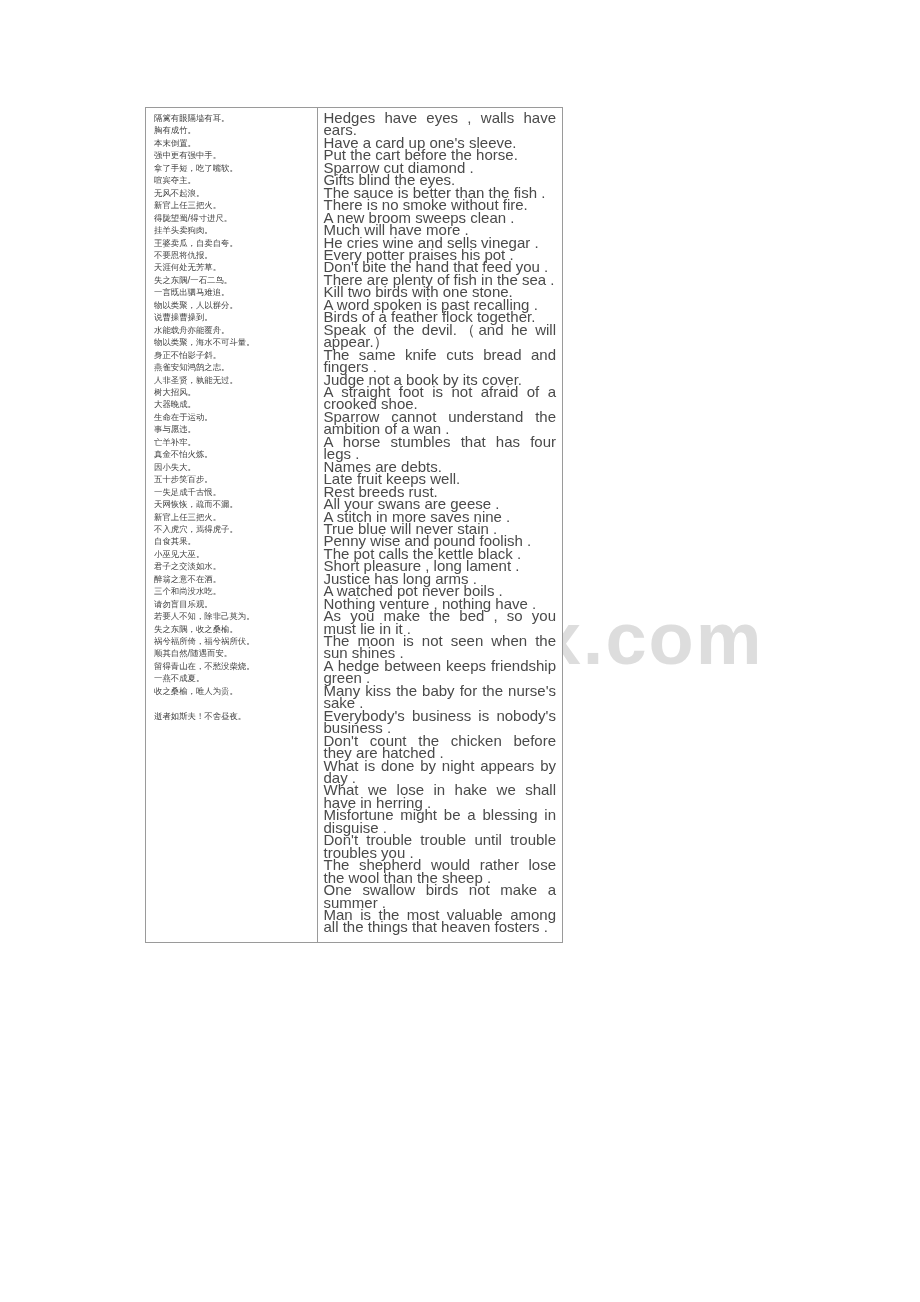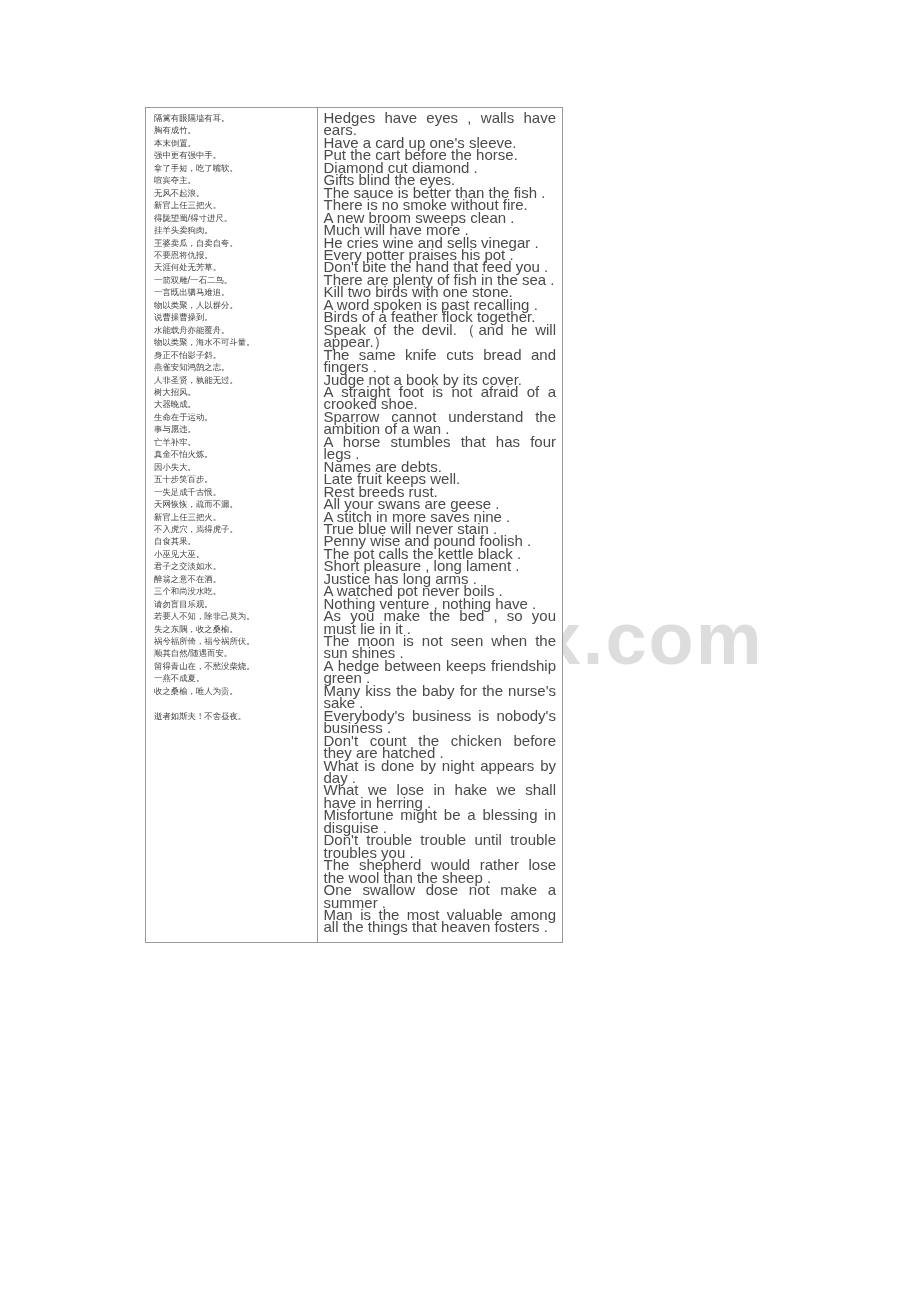--- a/index.html
+++ b/index.html
@@ -110,21 +110,21 @@
               <p class="line">强中更有强中手。</p>
               <p class="line">拿了手短，吃了嘴软。</p>
               <p class="line">喧宾夺主。</p>
               <p class="line">无风不起浪。</p>
               <p class="line">新官上任三把火。</p>
               <p class="line">得陇望蜀/得寸进尺。</p>
               <p class="line">挂羊头卖狗肉。</p>
               <p class="line">王婆卖瓜，自卖自夸。</p>
               <p class="line">不要恩将仇报。</p>
               <p class="line">天涯何处无芳草。</p>
-              <p class="line">一箭双雕/一石二鸟。</p>
+              <p class="line">失之东隅/一石二鸟。</p>
               <p class="line">一言既出驷马难追。</p>
               <p class="line">物以类聚，人以群分。</p>
               <p class="line">说曹操曹操到。</p>
               <p class="line">水能载舟亦能覆舟。</p>
               <p class="line">物以类聚，海水不可斗量。</p>
               <p class="line">身正不怕影子斜。</p>
               <p class="line">燕雀安知鸿鹄之志。</p>
               <p class="line">人非圣贤，孰能无过。</p>
               <p class="line">树大招风。</p>
               <p class="line">大器晚成。</p>
@@ -153,21 +153,21 @@
               <p class="line">收之桑榆，唯人为贵。</p>
               <p class="line blank"></p>
               <p class="line">逝者如斯夫！不舍昼夜。</p>
             </div>
         </td>
         <td id="col-en" class="cell en">
           <div id="en-lines">
               <p class="line">Hedges have eyes , walls have ears.</p>
               <p class="line">Have a card up one's sleeve.</p>
               <p class="line">Put the cart before the horse.</p>
-              <p class="line">Diamond cut diamond .</p>
+              <p class="line">Sparrow cut diamond .</p>
               <p class="line">Gifts blind the eyes.</p>
               <p class="line">The sauce is better than the fish .</p>
               <p class="line">There is no smoke without fire.</p>
               <p class="line">A new broom sweeps clean .</p>
               <p class="line">Much will have more .</p>
               <p class="line">He cries wine and sells vinegar .</p>
               <p class="line">Every potter praises his pot .</p>
               <p class="line">Don't bite the hand that feed you .</p>
               <p class="line">There are plenty of fish in the sea .</p>
               <p class="line">Kill two birds with one stone.</p>
@@ -195,21 +195,21 @@
               <p class="line">The moon is not seen when the sun shines .</p>
               <p class="line">A hedge between keeps friendship green .</p>
               <p class="line">Many kiss the baby for the nurse's sake .</p>
               <p class="line">Everybody's business is nobody's business .</p>
               <p class="line">Don't count the chicken before they are hatched .</p>
               <p class="line">What is done by night appears by day .</p>
               <p class="line">What we lose in hake we shall have in herring .</p>
               <p class="line">Misfortune might be a blessing in disguise .</p>
               <p class="line">Don't trouble trouble until trouble troubles you .</p>
               <p class="line">The shepherd would rather lose the wool than the sheep .</p>
-              <p class="line">One swallow dose not make a summer .</p>
+              <p class="line">One swallow birds not make a summer .</p>
               <p class="line">Man is the most valuable among all the things that heaven fosters .</p>
             </div>
         </td>
       </tr>
     </tbody>
   </table>
 
 </div>
 
 </body></html>

